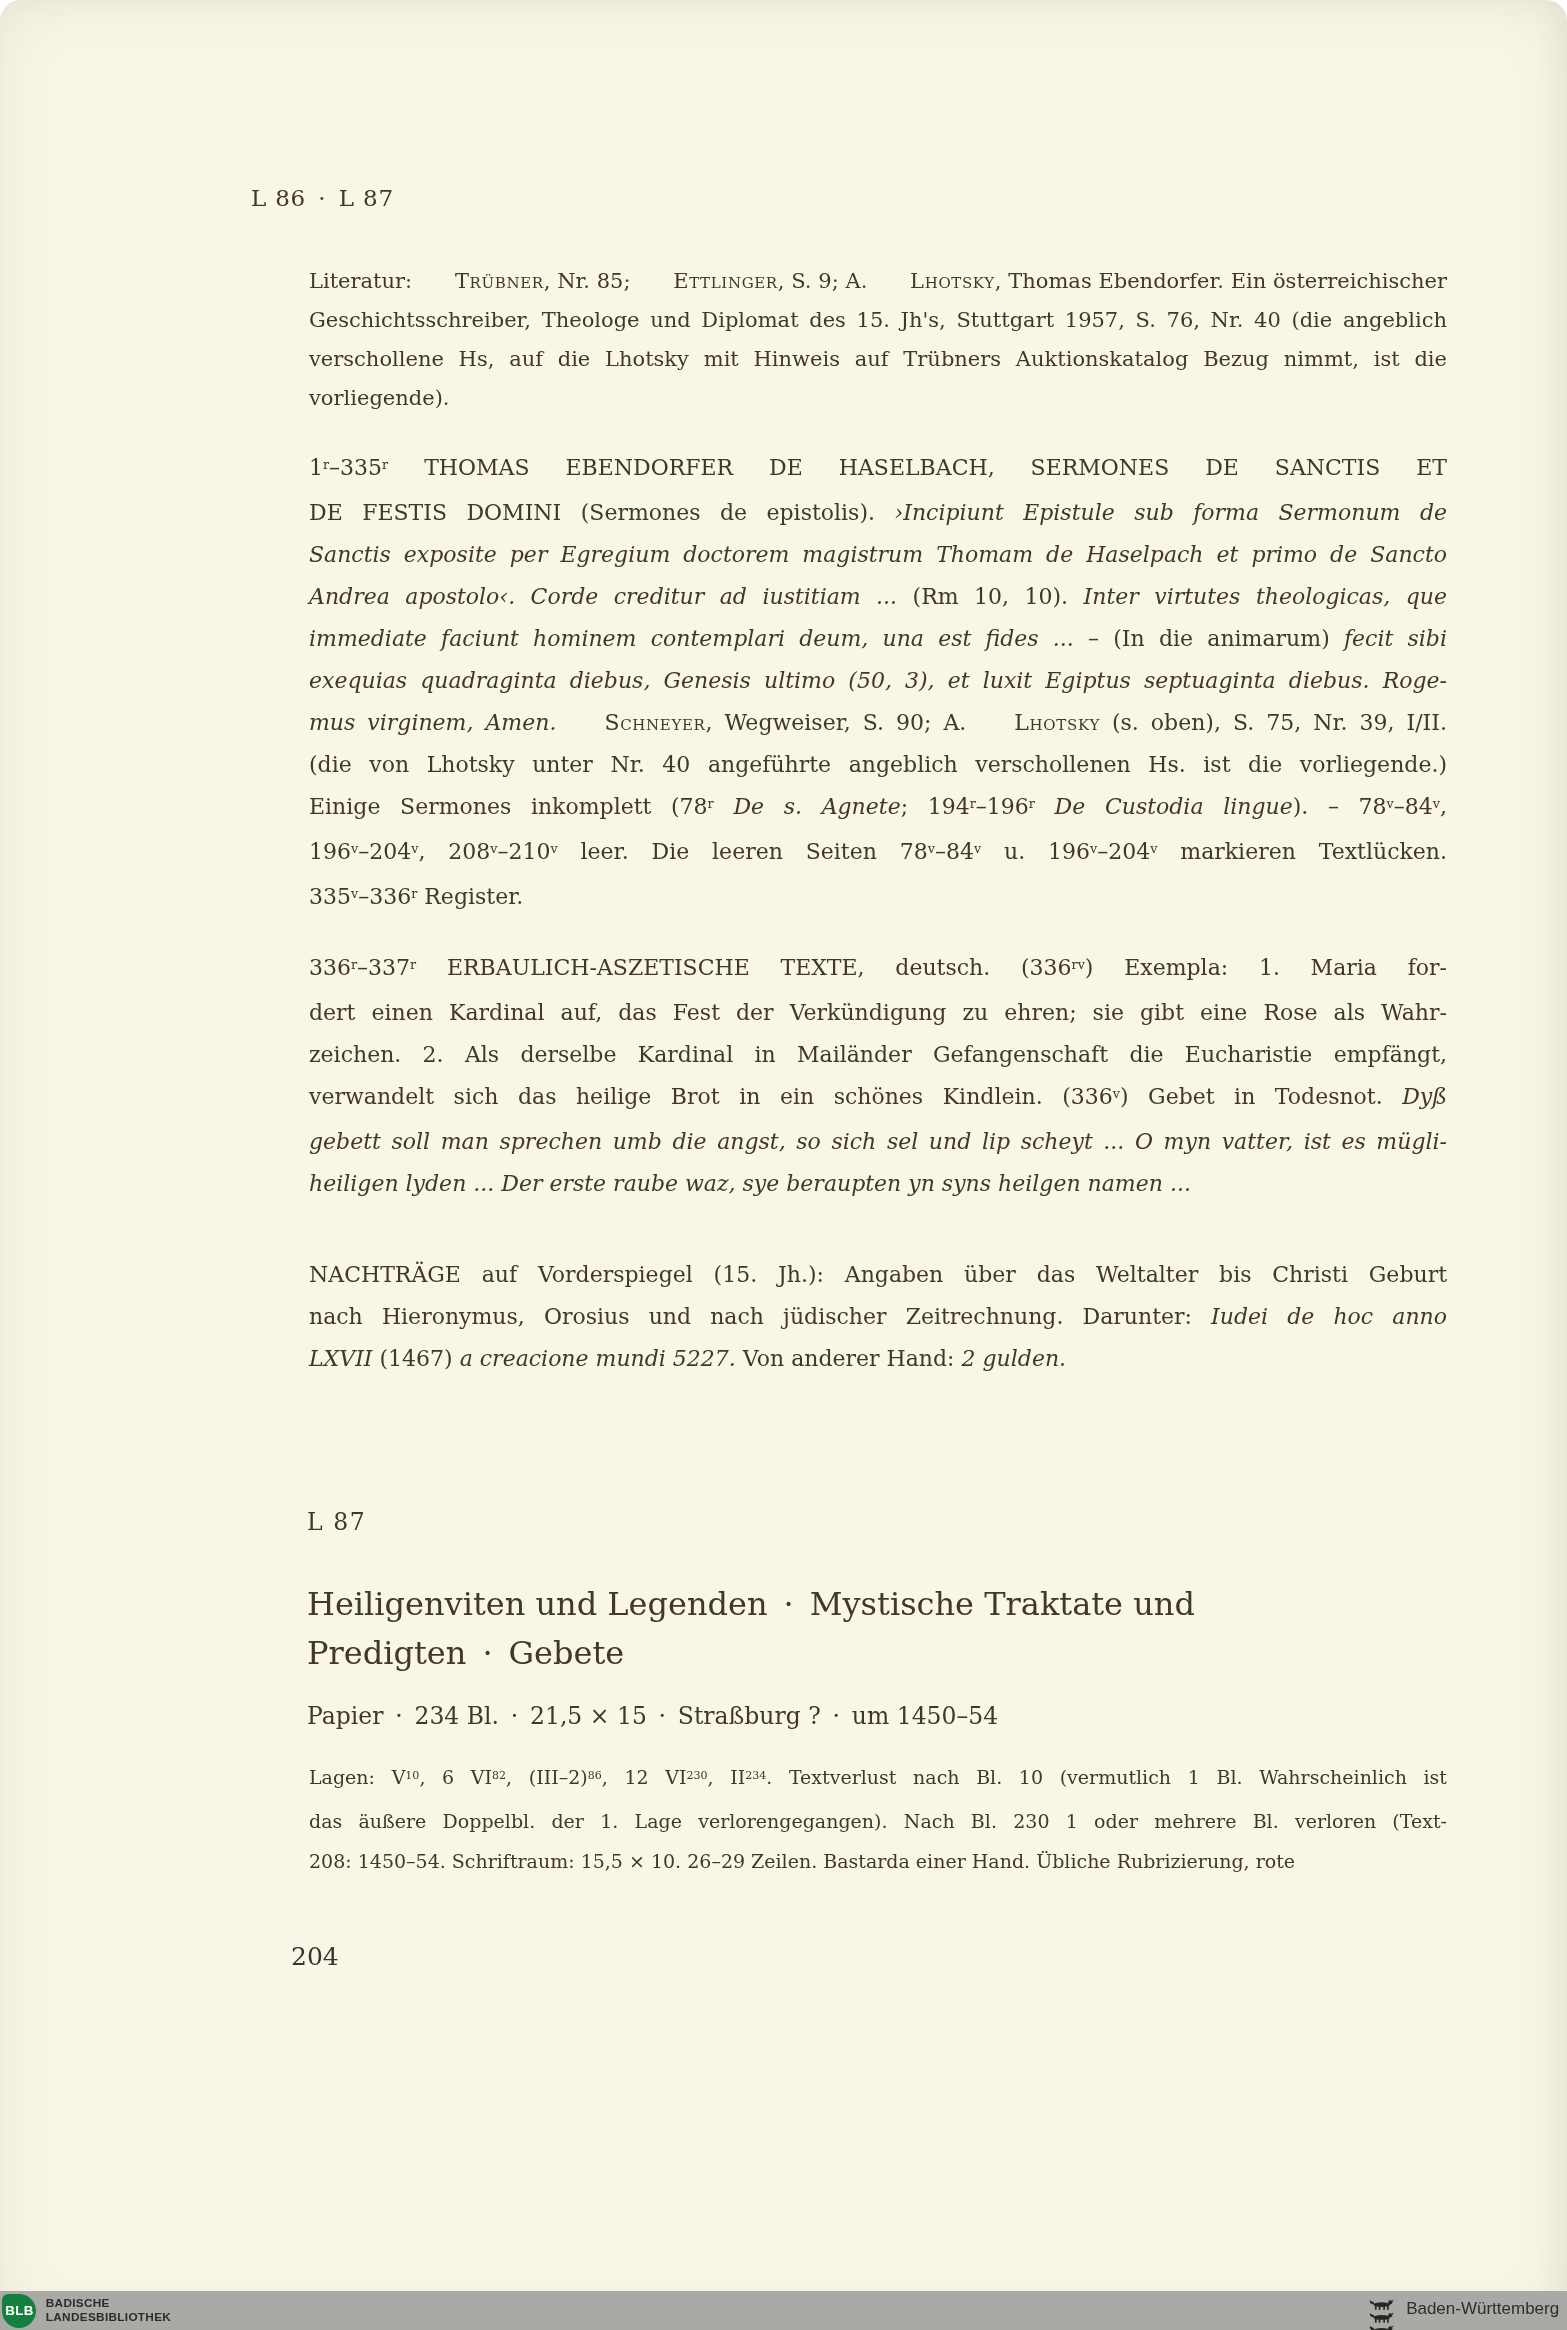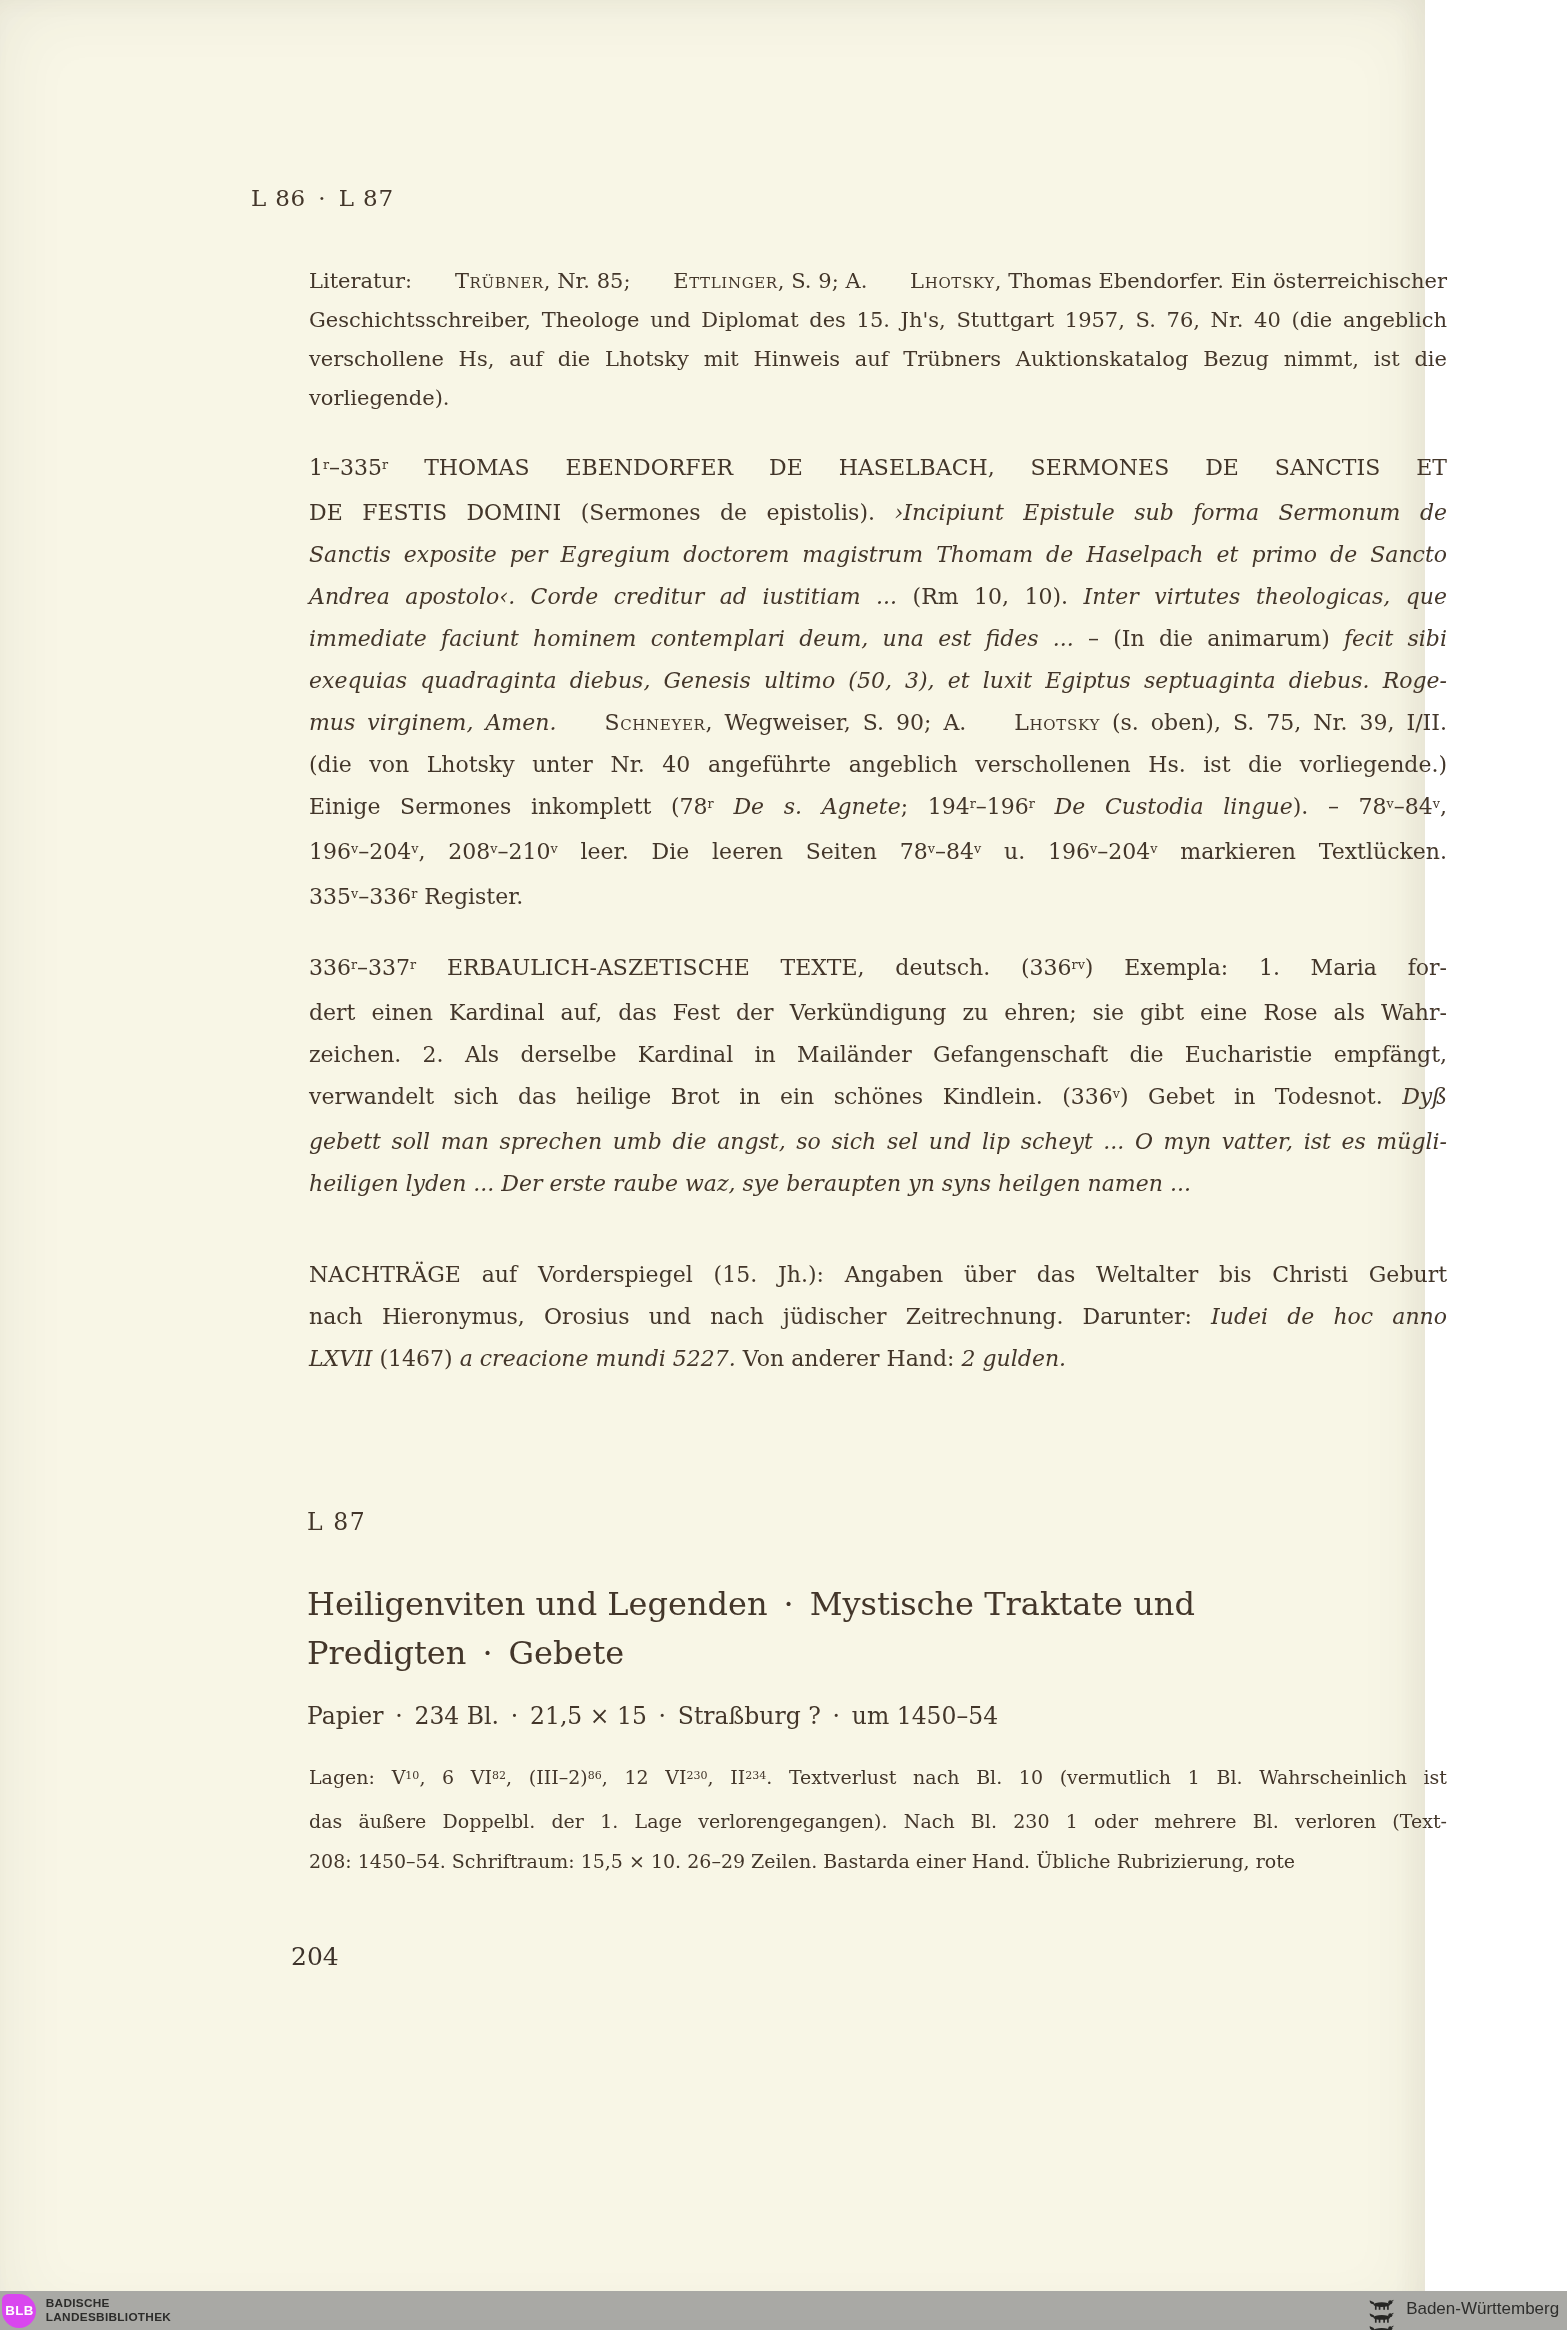--- a/index.html
+++ b/index.html
@@ -4,26 +4,27 @@
 <style>
   html, body {
     margin: 0;
     padding: 0;
     width: 1567px;
     height: 2330px;
     overflow: hidden;
   }
   .page {
     position: relative;
-    width: 1425px;
+    width: 1567px;
     height: 2330px;
     background: #f8f6e6;
     box-shadow: inset 0 0 71px rgba(70,65,45,0.08), inset -11px 0 23.5px rgba(70,65,45,0.05);
     font-family: "DejaVu Serif", "Liberation Serif", serif;
     color: #43362a;
+    border-radius: 21px;
   }
   .abs { position: absolute; }
 
   .running-head {
     left: 251px; top: 185px;
     font-size: 23px;
     letter-spacing: 0.8px;
   }
 
   .body-par {
@@ -79,21 +80,21 @@
     font-family: "Liberation Sans", sans-serif;
   }
   .footer-left {
     display: flex;
     align-items: center;
     height: 100%;
   }
   .blb-logo {
     width: 34px; height: 34px;
     margin-left: 2.4px;
-    background: #d946ef;
+    background: #15803d;
     border-radius: 6.3px 50% 50% 50%;
     display: flex;
     align-items: center;
     justify-content: center;
     color: #ffffff;
     font-weight: bold;
     font-size: 13.3px;
     letter-spacing: 0.4px;
   }
   .library-name {

